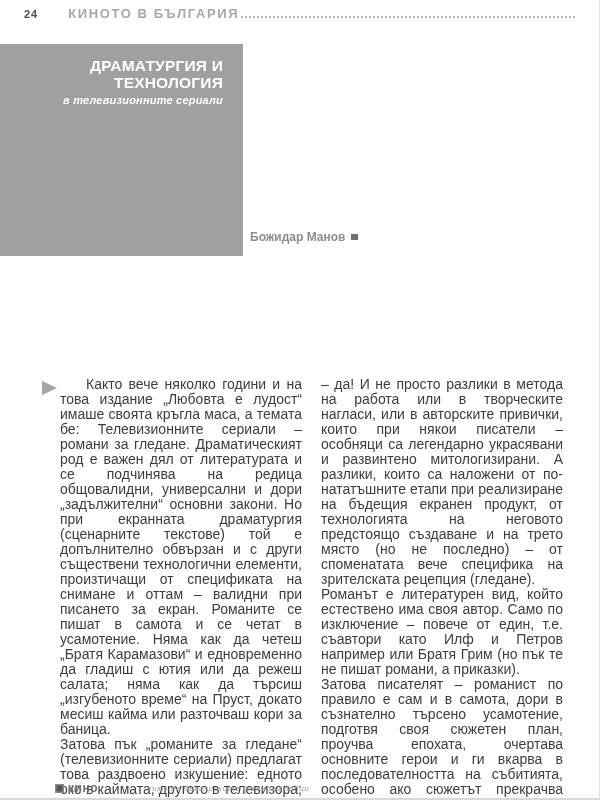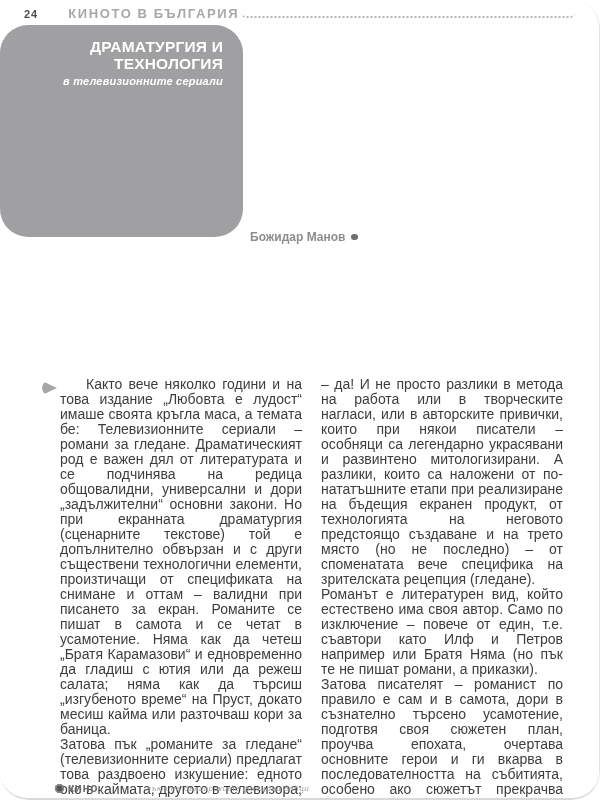--- a/index.html
+++ b/index.html
@@ -1,15 +1,15 @@
 <!DOCTYPE html>
 <html lang="bg"><head>
 <meta charset="utf-8">
 <style>
-  * { margin: 0; padding: 0; box-sizing: border-box; border-radius: 28px; }
+  * { margin: 0; padding: 0; box-sizing: border-box; }
   html, body { width: 600px; height: 800px; background: #fff; }
   body { font-family: "Liberation Sans", sans-serif; color: #3d3d3d; position: relative; }
 
   .page {
     position: absolute; left: 0; top: 0; width: 600px; height: 800px;
     background: #ffffff; overflow: hidden;
     border-right: 1px solid #e3e3e3; border-bottom: 2px solid #d9d9d9;
   }
 
   
@@ -22,21 +22,21 @@
     margin-left: 30px; font-size: 13px; font-weight: 700;
     color: #a8a8a8; letter-spacing: 1.6px; white-space: nowrap;
   }
   .header-leader {
     flex: 1 1 auto; margin-left: 2px;
     border-bottom: 2px dotted #b4b4b4; height: 10px;
   }
 
   
   .title-box {
-    position: absolute; left: 0; top: 25px; width: 243px; height: 212px;
+    position: absolute; left: 0; top: 44px; width: 243px; height: 212px;
     background: #a0a0a2; text-align: right; padding: 13px 20px 0 0;
   }
   .article-title {
     color: #ffffff; font-weight: 700; font-size: 15.5px;
     letter-spacing: 0.2px; line-height: 1.1;
   }
   .article-subtitle {
     color: #ffffff; font-style: italic; font-weight: 700;
     font-size: 11px; margin-top: 3px; letter-spacing: 0.2px;
   }
@@ -113,21 +113,21 @@
   <div class="para-marker"></div>
 
   <div class="body-columns">
     <div class="col">
       <p class="indent-first">Както вече няколко години и на това издание „Любовта е лудост“ имаше своята кръгла маса, а темата бе: Телевизионните сериали – романи за гледане. Драматическият род е важен дял от литературата и се подчинява на редица общовалидни, универсални и дори „задължителни“ основни закони. Но при екранната драматургия (сценарните текстове) той е допълнително обвързан и с други съществени технологични елементи, произтичащи от спецификата на снимане и оттам – валидни при писането за екран. Романите се пишат в самота и се четат в усамотение. Няма как да четеш „Братя Карамазови“ и едновременно да гладиш с ютия или да режеш салата; няма как да търсиш „изгубеното време“ на Пруст, докато месиш кайма или разточваш кори за баница.</p>
       <p>Затова пък „романите за гледане“ (телевизионните сериали) предлагат това раздвоено изкушение: едното око в каймата, другото в телевизора; в едната ръка ютията, в другата – дистанционното.</p>
       <p>Това са особености при възприемане на произведението, т.е. специфика на рецепцията. А дали има разлики и при създаването на творбата, т.е. в авторския процес? Повече от очевидно</p>
     </div>
     <div class="col">
       <p>– да! И не просто разлики в метода на работа или в творческите нагласи, или в авторските привички, които при някои писатели – особняци са легендарно украсявани и развинтено митологизирани. А разлики, които са наложени от по-нататъшните етапи при реализиране на бъдещия екранен продукт, от технологията на неговото предстоящо създаване и на трето място (но не последно) – от споменатата вече специфика на зрителската рецепция (гледане).</p>
-      <p>Романът е литературен вид, който естествено има своя автор. Само по изключение – повече от един, т.е. съавтори като Илф и Петров например или Братя Няма (но пък те не пишат романи, а приказки).</p>
+      <p>Романът е литературен вид, който естествено има своя автор. Само по изключение – повече от един, т.е. съавтори като Илф и Петров например или Братя Грим (но пък те не пишат романи, а приказки).</p>
       <p>Затова писателят – романист по правило е сам и в самота, дори в съзнателно търсено усамотение, подготвя своя сюжетен план, проучва епохата, очертава основните герои и ги вкарва в последователността на събитията, особено ако сюжетът прекрачва през няколко исторически времена и няколко поколения от една или повече фамилии.</p>
       <p>Без да се връщаме към праобраза на сериала (Шехерезада и нейните „Приказки от 1001 нощ“), без дори да поглеждаме към романа –</p>
     </div>
   </div>
 
   <div class="footer">
     <span class="footer-square"></span>
     <span class="footer-logo">кино</span>
     <span class="footer-tagline">съюз на българските филмови дейци</span>
   </div>

